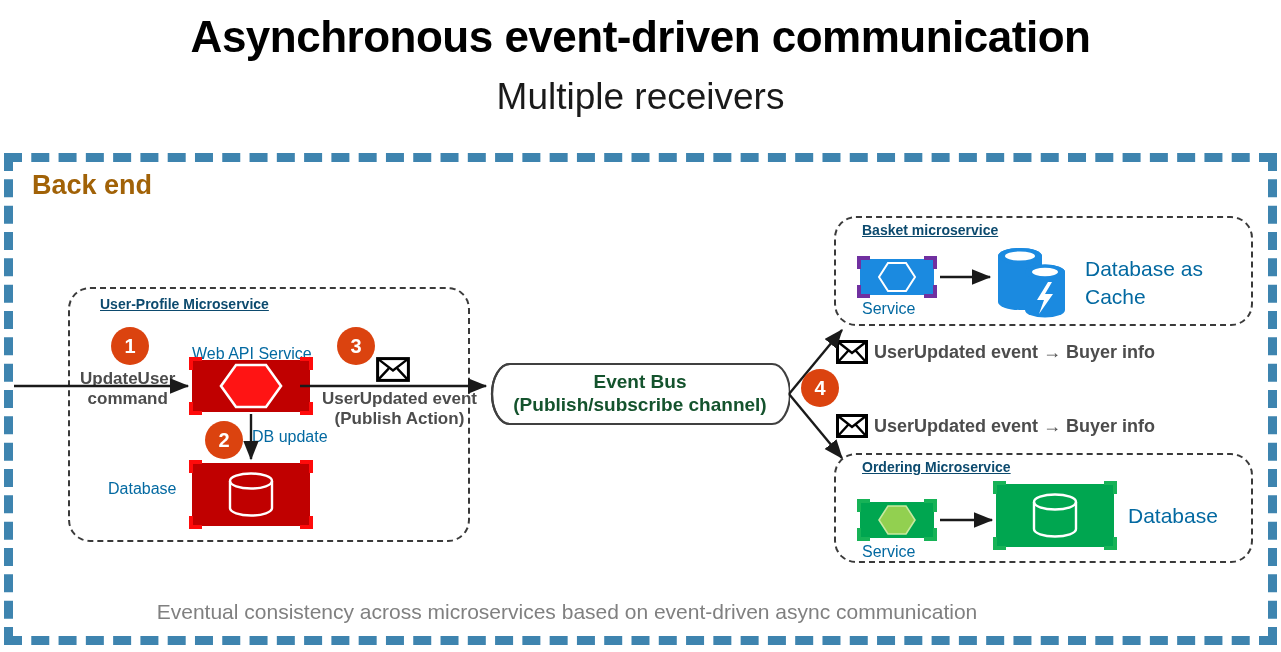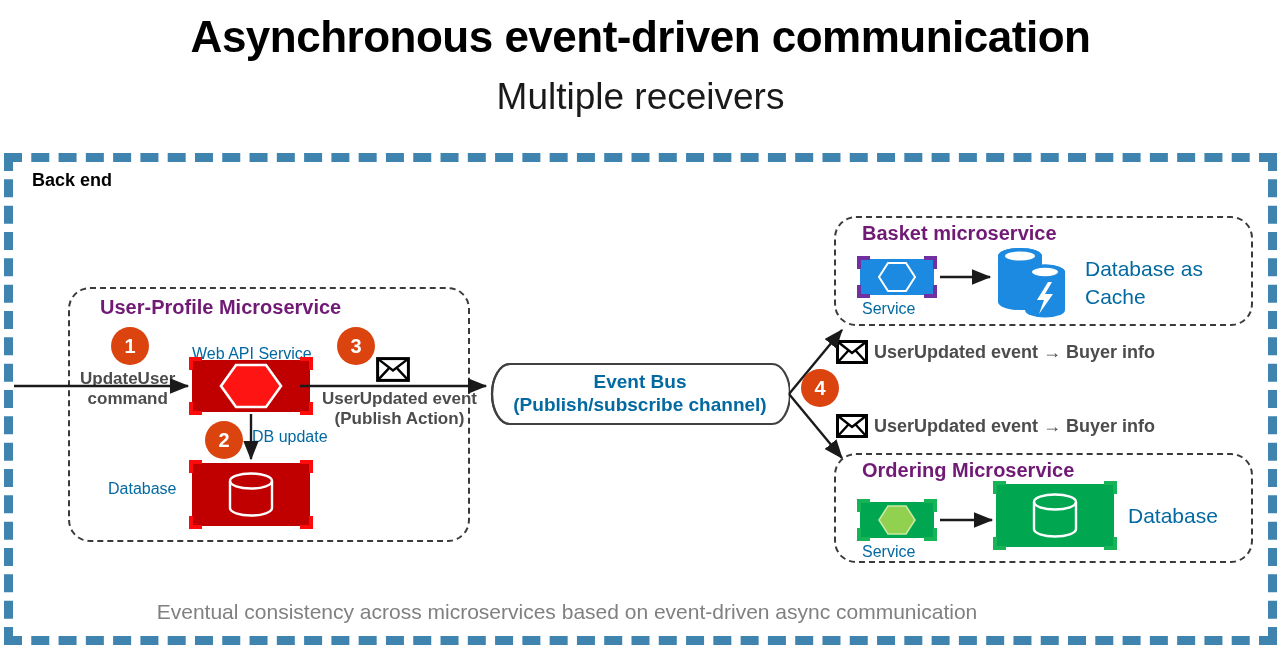--- a/index.html
+++ b/index.html
@@ -23,31 +23,32 @@
 
   
   .backend-box{
     position:absolute;left:4px;top:153px;width:1273px;height:492px;
     box-sizing:border-box;
     border:9px dashed #3E84AF;
     background:transparent;
   }
   .backend-label{
     position:absolute;left:32px;top:170px;
-    font-size:18px;font-weight:bold;color:#000000;
+    font-size:27px;font-weight:bold;color:#a16207;
   }
 
   
   .group{
     position:absolute;box-sizing:border-box;
     border:2px dashed #3a3a3a;border-radius:22px;background:transparent;
   }
   .group-title{
-    position:absolute;font-size:20px;font-weight:bold;color:#701a75;
+    position:absolute;font-size:14px;font-weight:bold;color:#0c4a6e;
     white-space:nowrap;
+    text-decoration:underline;
   }
   #grp-userprofile{left:68px;top:287px;width:402px;height:255px;}
   #ttl-userprofile{left:100px;top:296px;}
   #grp-basket{left:834px;top:216px;width:419px;height:110px;}
   #ttl-basket{left:862px;top:222px;}
   #grp-ordering{left:834px;top:453px;width:419px;height:110px;}
   #ttl-ordering{left:862px;top:459px;}
 
   
   .cap{
@@ -90,21 +91,21 @@
 
   .svg-fill{position:absolute;inset:0;width:100%;height:100%;}
 
   
   #eventbus{
     position:absolute;left:490px;top:362px;width:300px;height:64px;
   }
   #eventbus .ebtext{
     position:absolute;left:0;top:0;width:300px;height:64px;
     display:flex;flex-direction:column;align-items:center;justify-content:center;
-    font-size:19px;font-weight:bold;color:#0369a1;line-height:1.2;
+    font-size:19px;font-weight:bold;color:#14532d;line-height:1.2;
     text-align:left;
   }
 
   
   .step{
     position:absolute;width:38px;height:38px;border-radius:50%;
     background:#DB430F;color:#ffffff;font-size:20px;font-weight:bold;
     display:flex;align-items:center;justify-content:center;
   }
   #step1{left:111px;top:327px;}

